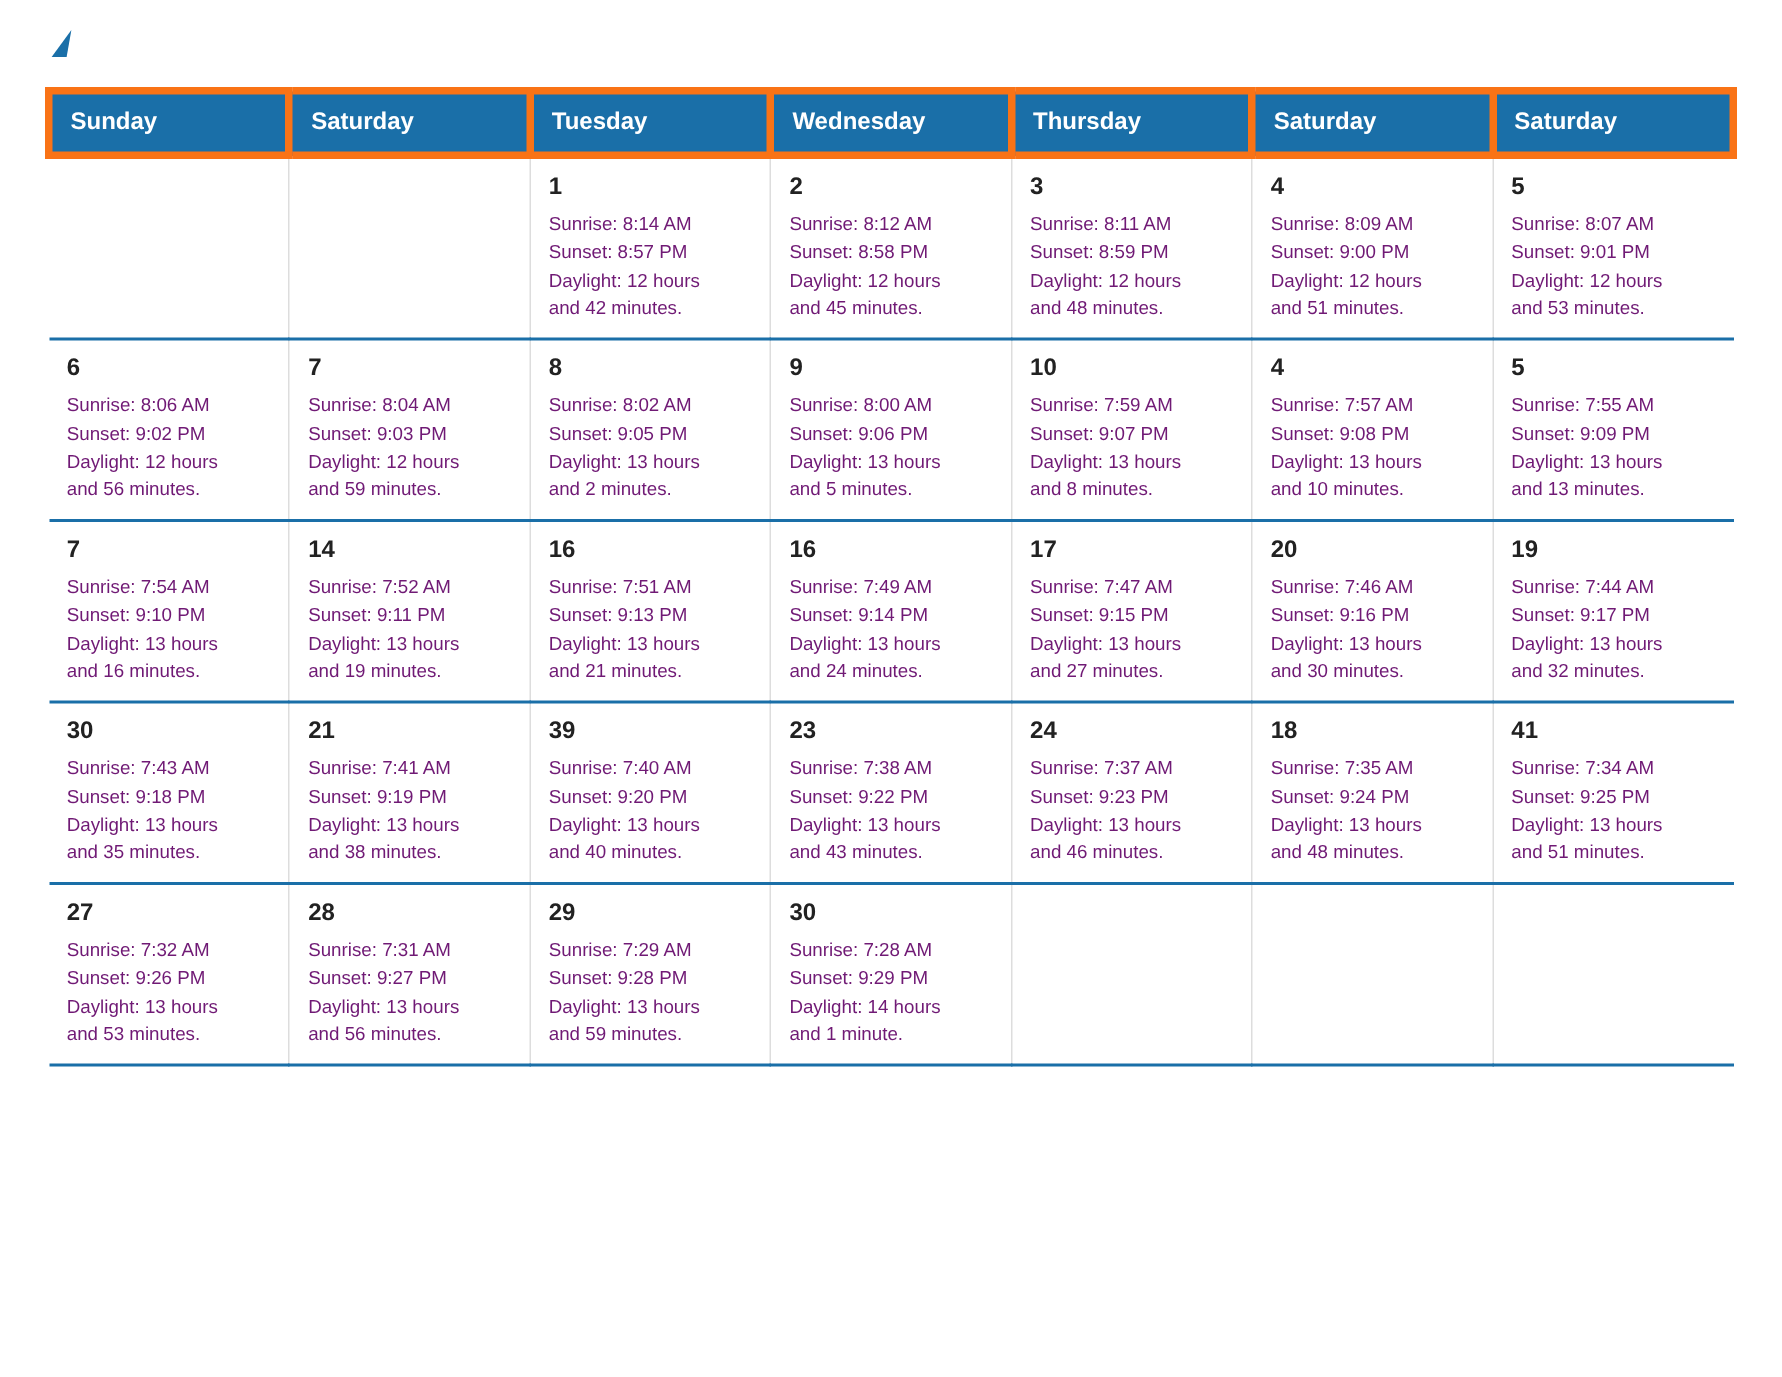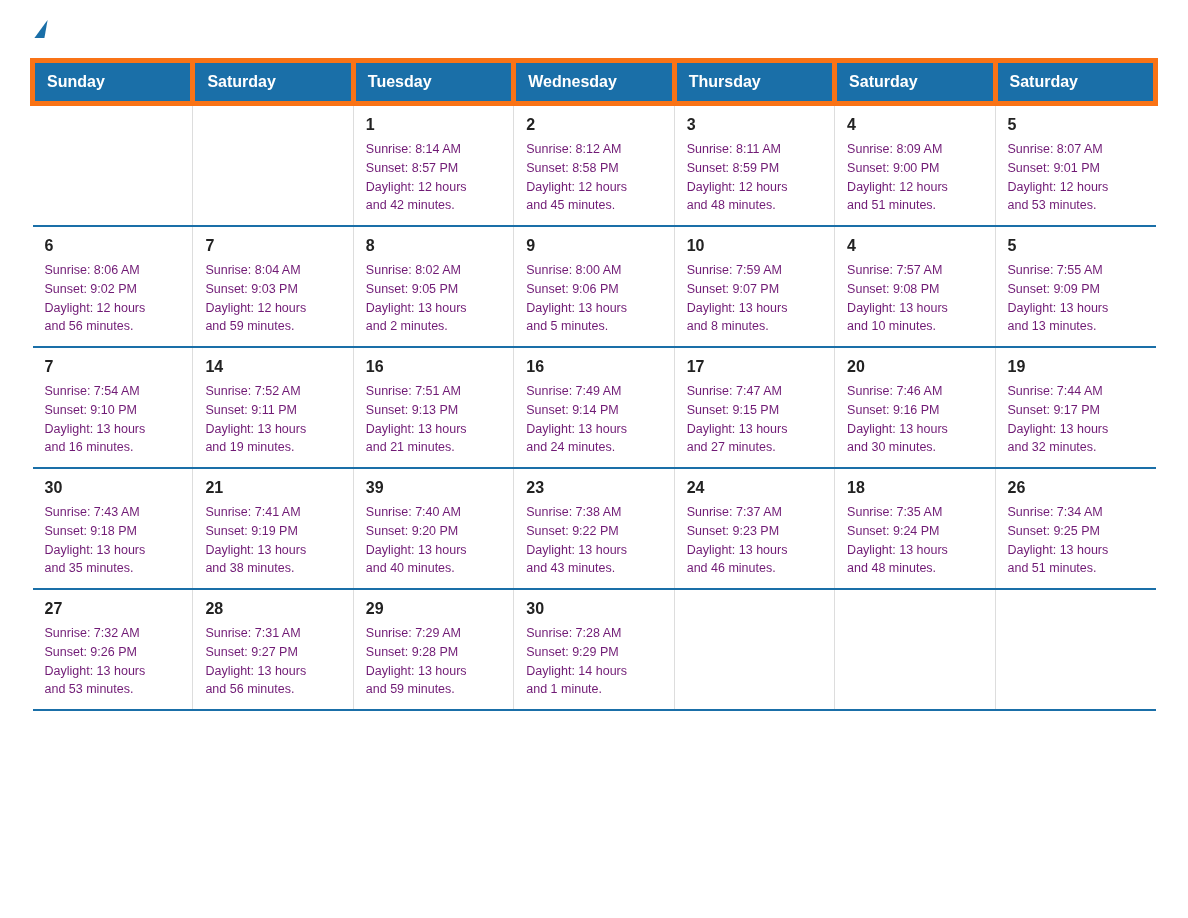--- a/index.html
+++ b/index.html
@@ -226,21 +226,21 @@
         </td>
         <td>
           <span class="day-number">24</span>
           <div class="day-info">Sunrise: 7:37 AM<br>Sunset: 9:23 PM<br>Daylight: 13 hours<br>and 46 minutes.</div>
         </td>
         <td>
           <span class="day-number">18</span>
           <div class="day-info">Sunrise: 7:35 AM<br>Sunset: 9:24 PM<br>Daylight: 13 hours<br>and 48 minutes.</div>
         </td>
         <td>
-          <span class="day-number">26</span>
+          <span class="day-number">41</span>
           <div class="day-info">Sunrise: 7:34 AM<br>Sunset: 9:25 PM<br>Daylight: 13 hours<br>and 51 minutes.</div>
         </td>
       </tr>
       <tr>
         <td>
           <span class="day-number">27</span>
           <div class="day-info">Sunrise: 7:32 AM<br>Sunset: 9:26 PM<br>Daylight: 13 hours<br>and 53 minutes.</div>
         </td>
         <td>
           <span class="day-number">28</span>

